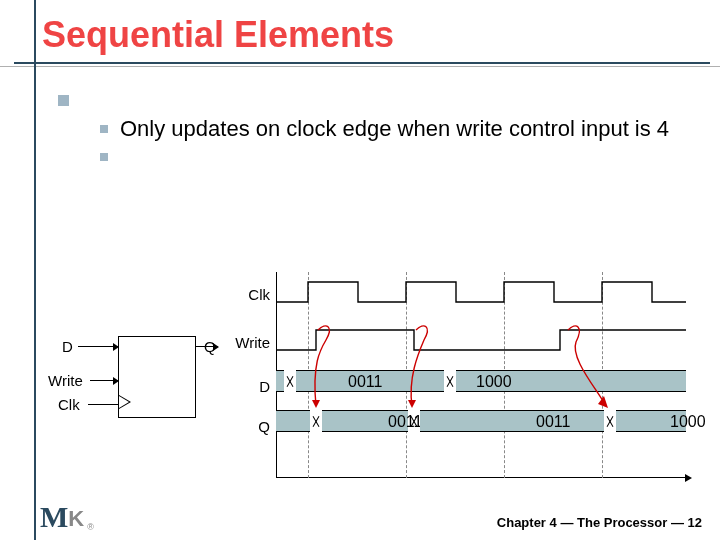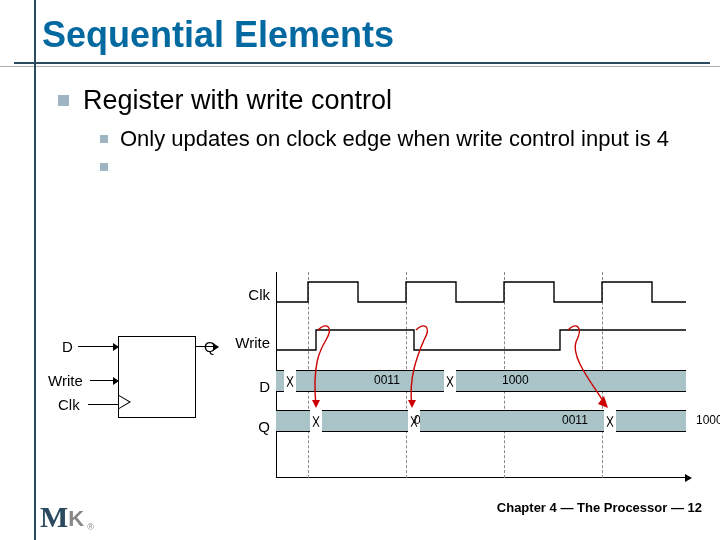--- a/index.html
+++ b/index.html
@@ -7,21 +7,21 @@
     width: 720px; height: 540px;
     font-family: Arial, Helvetica, sans-serif;
     background: #fff;
     position: relative;
     overflow: hidden;
   }
   .slide { width: 100%; height: 100%; position: relative; }
   .title {
     font-size: 36px; font-weight: bold;
     padding: 14px 0 4px 42px;
-    color: #0369a1;
+    color: #ef4444;
   }
   .title-rule {
     border-top: 2px solid #2b4a5f;
     margin: 2px 0 0 14px;
     width: 696px;
   }
   .title-rule2 {
     border-top: 1px solid #b0b0b0;
     margin: 2px 0 0 0;
     width: 720px;
@@ -81,25 +81,25 @@
   }
   .dbus .segline { position:absolute; top:0; height:22px; border-top:1px solid #000; border-bottom:1px solid #000; }
   .dbus .x {
     position:absolute; top:0; width:12px; height:22px;
   }
   .dbus .x::before, .dbus .x::after{
     content:""; position:absolute; left:0; width:12px; height:1px; background:#000; top:11px;
   }
   .dbus .x::before{ transform: rotate(60deg); }
   .dbus .x::after{ transform: rotate(-60deg); }
-  .dval { position:absolute; font-size:12px; top:3px;margin-left:26px; }
+  .dval { position:absolute; font-size:16px; top:3px; }
   .redcurve path { stroke:#c00; stroke-width:1.4; fill:none; }
   .redcurve .ah { fill:#c00; }
   .footer {
-    position:absolute; right:18px; bottom:25px; font-size:13px; font-weight:bold;
+    position:absolute; right:18px; bottom:10px; font-size:13px; font-weight:bold;
   }
   .logo {
     position:absolute; left:40px; bottom:8px; width:64px; height:28px;
     display:flex; align-items:flex-end; gap:2px;
   }
   .logo .m {
     font-family: Georgia, 'Times New Roman', serif;
     font-size:30px; font-weight:bold; color:#2b4a5f; line-height:1;
   }
   .logo .k {
@@ -112,21 +112,20 @@
 
 <div class="slide">
   <div class="vline"></div>
   <div class="title">Sequential Elements</div>
   <div class="title-rule"></div>
   <div class="title-rule2"></div>
 
   <div class="content">
     <div class="lvl1">
       <div class="bullet-sq"></div>
-      <div class="lvl1-text">Register with write control</div>
     </div>
     <div class="lvl2">
       <div class="bullet-sq sm"></div>
       <div class="lvl2-text">Only updates on clock edge when write control input is 4</div>
     </div>
     <div class="lvl2">
       <div class="bullet-sq sm"></div>
     </div>
   </div>
 

